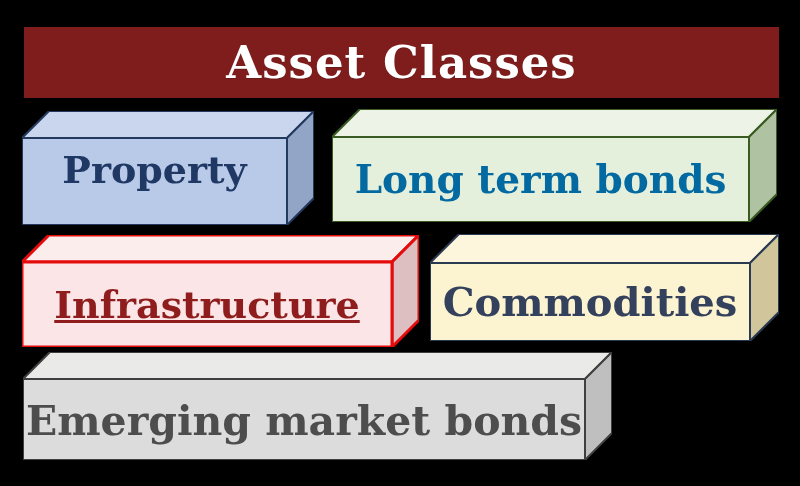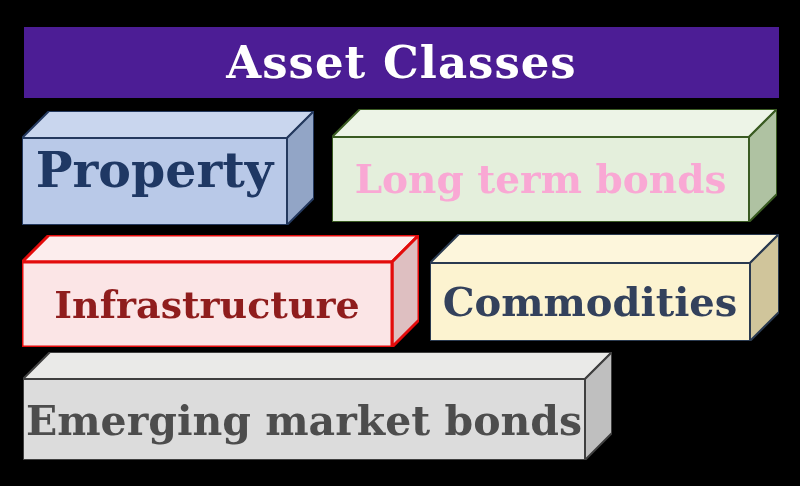--- a/index.html
+++ b/index.html
@@ -48,49 +48,49 @@
     font-weight: bold;
     line-height: 1;
     white-space: nowrap;
   }
 </style>
 </head>
 <body>
 
 <div class="stage" style="background: rgb(0, 0, 0);">
 
-  <div class="banner" style="background: #4c1d95;">
+  <div class="banner" style="background: #7f1d1d;">
     <span class="banner-title" style="color: rgb(255, 255, 255);">Asset Classes</span>
   </div>
 
   <div class="cube" style="left:22px; top:111px; width:292px; height:114px;">
     <svg width="292" height="114" viewBox="0 0 292 114">
       <polygon stroke-width="2" stroke-linejoin="round" points="0,27 27,0 292,0 265,27" fill="#C9D6EE" stroke="#24395E"></polygon>
       <polygon stroke-width="2" stroke-linejoin="round" points="265,27 292,0 292,87 265,114" fill="#92A5C6" stroke="#24395E"></polygon>
       <polygon stroke-width="2" stroke-linejoin="round" points="0,27 265,27 265,114 0,114" fill="#B9C9E8" stroke="#24395E"></polygon>
     </svg>
-    <div class="cube-label" style="left: 0px; top: 27px; width: 265px; height: 64px; font-size: 49px; color: rgb(31, 56, 100);">Property</div>
+    <div class="cube-label" style="left: 0px; top: 27px; width: 265px; height: 64px; font-size: 38px; color: rgb(31, 56, 100);">Property</div>
   </div>
 
   <div class="cube" style="left:332px; top:109px; width:445px; height:113px;">
     <svg width="445" height="113" viewBox="0 0 445 113">
       <polygon stroke-width="2" stroke-linejoin="round" points="0,28 28,0 445,0 417,28" fill="#EDF4E7" stroke="#3A5B22"></polygon>
       <polygon stroke-width="2" stroke-linejoin="round" points="417,28 445,0 445,85 417,113" fill="#AFC2A2" stroke="#3A5B22"></polygon>
       <polygon stroke-width="2" stroke-linejoin="round" points="0,28 417,28 417,113 0,113" fill="#E4EFDC" stroke="#3A5B22"></polygon>
     </svg>
-    <div class="cube-label" style="left: 0px; top: 28px; width: 417px; height: 85px; font-size: 39px; color: #f9a8d4; border-radius: 29px;">Long term bonds</div>
+    <div class="cube-label" style="left: 0px; top: 28px; width: 417px; height: 85px; font-size: 39px; color: #0369a1; border-radius: 29px;">Long term bonds</div>
   </div>
 
   <div class="cube" style="left:22px; top:235px; width:397px; height:112px;">
     <svg width="397" height="112" viewBox="0 0 397 112">
       <polygon stroke-width="3" stroke-linejoin="round" points="0,27 27,0 397,0 370,27" fill="#FCEDED" stroke="#E30B0B"></polygon>
       <polygon stroke-width="3" stroke-linejoin="round" points="370,27 397,0 397,85 370,112" fill="#DEBFC1" stroke="#E30B0B"></polygon>
       <polygon stroke-width="3" stroke-linejoin="round" points="0,27 370,27 370,112 0,112" fill="#FBE5E6" stroke="#E30B0B"></polygon>
     </svg>
-    <div class="cube-label" style="left: 0px; top: 27px; width: 370px; height: 85px; font-size: 38px; color: rgb(143, 29, 29);">Infrastructure</div>
+    <div class="cube-label" style="left: 0px; top: 27px; width: 370px; height: 85px; font-size: 38px; color: rgb(143, 29, 29); text-decoration: underline;">Infrastructure</div>
   </div>
 
   <div class="cube" style="left:23px; top:352px; width:589px; height:108px;">
     <svg width="589" height="108" viewBox="0 0 589 108">
       <polygon stroke-width="2" stroke-linejoin="round" points="0,27 27,0 589,0 562,27" fill="#EAEAE8" stroke="#3F3F3F"></polygon>
       <polygon stroke-width="2" stroke-linejoin="round" points="562,27 589,0 589,81 562,108" fill="#BFBFBF" stroke="#3F3F3F"></polygon>
       <polygon stroke-width="2" stroke-linejoin="round" points="0,27 562,27 562,108 0,108" fill="#DCDCDC" stroke="#3F3F3F"></polygon>
     </svg>
     <div class="cube-label" style="left: 0px; top: 31px; width: 562px; height: 77px; font-size: 41px; color: rgb(77, 77, 77);">Emerging market bonds</div>
   </div>

